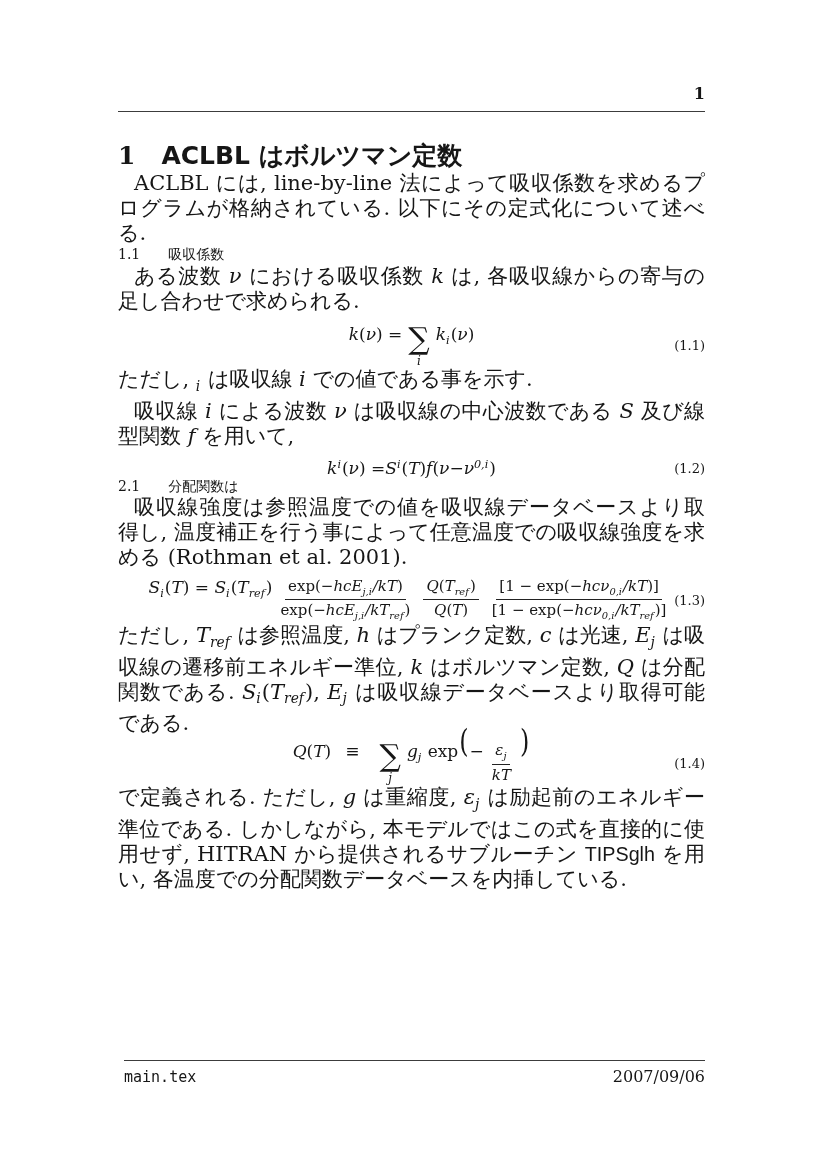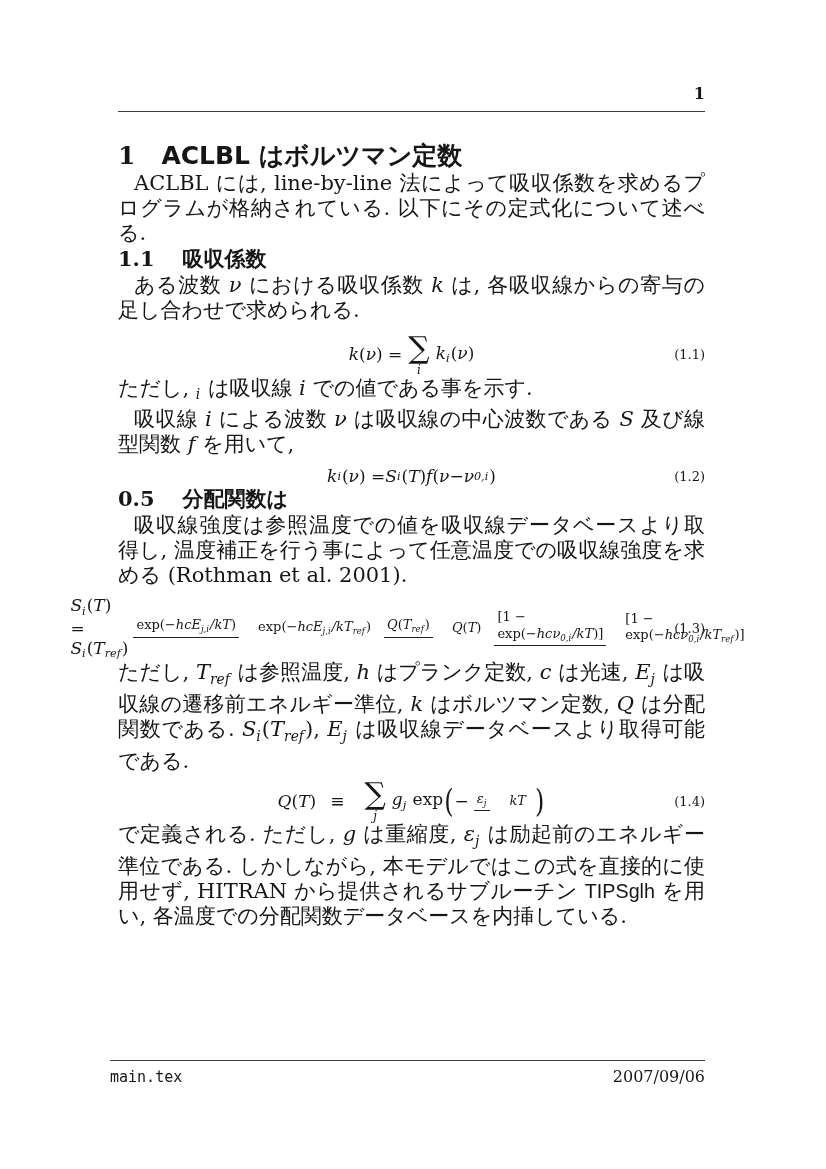--- a/index.html
+++ b/index.html
@@ -11,46 +11,46 @@
   .content{padding:0 121px 0 118px;}
   .pagenum{padding-top:84px;text-align:right;font-weight:bold;font-size:16px;}
   .hrule{margin-top:8px;border-top:1.4px solid #3c3c3c;height:0;}
   h1.sec{
     margin:28px 0 0 0;font-size:25px;font-weight:bold;
     font-family:"DejaVu Sans","Liberation Sans",sans-serif;
     display:flex;align-items:baseline;gap:26px;line-height:1.25;
   }
   h1.sec .num{font-family:"DejaVu Serif","Liberation Serif",serif;}
   h2.ssec{
-    margin:0;font-size:21px;font-weight:bold;
+    margin:0;font-size:14px;font-weight:normal;
     font-family:"DejaVu Sans","Liberation Sans",sans-serif;
     display:flex;align-items:baseline;gap:28px;line-height:1.25;
   }
   h2.ssec .num{font-family:"DejaVu Serif","Liberation Serif",serif;}
   p.body{margin:0;font-size:21px;line-height:25px;text-align:justify;}
   .indent{text-indent:16px;}
   .m{font-style:italic;}
   .s{font-style:italic;font-size:66%;vertical-align:-0.35em;margin-right:1px;}
   .tt{font-family:Liberation Sans, sans-serif;font-size:94%;}
   .eq{
     display:flex;align-items:center;justify-content:center;
     position:relative;font-size:17px;
   }
-  .eq .ebody{display:inline-flex;align-items:center;}
+  .eq .ebody{display:inline-flex;align-items:flex-start;}
   .eqnum{position:absolute;right:0;top:50%;transform:translateY(-50%);font-style:normal;font-size:13px;}
-  .frac{display:inline-flex;flex-direction:row;align-items:center;margin:0 5px;font-size:13px;line-height:1.3;}
+  .frac{display:inline-flex;flex-direction:column;align-items:center;margin:0 5px;font-size:15px;line-height:1.3;}
   .frac .num{padding:0 3px 1px;border-bottom:1.2px solid #222;}
-  .frac .den{padding:1px 3px 0;margin-left:16px;}
+  .frac .den{padding:1px 3px 0;}
   .sum{display:inline-flex;flex-direction:column;align-items:center;margin:0 6px;line-height:1;}
   .sum .sg{font-size:30px;line-height:1;}
   .sum .ss{font-size:12px;font-style:italic;margin-top:1px;}
   .rel{margin:0 14px;}
   .bigp{display:inline-block;font-size:24px;line-height:0;transform:scaleY(1.35);margin:0 1px;}
   .footer{
-    position:absolute;left:110px;right:121px;top:1060px;
+    position:absolute;left:124px;right:121px;top:1060px;
     border-top:1.4px solid #3c3c3c;
     display:flex;justify-content:space-between;align-items:baseline;
     padding-top:6px;font-size:16px;
   }
   .footer .fl{font-family:"DejaVu Sans Mono","Liberation Mono",monospace;font-size:15px;}
   
   .mt-intro{margin-top:34px;}
   .mt-h11{margin-top:44px;}
   .mt-p1{margin-top:29px;}
   .mt-eq1{margin-top:10px;}
@@ -123,21 +123,21 @@
           <span> − </span>
           <span class="m">ν</span>
           <span class="s">0,i</span>
           <span>)</span>
         </span>
       <span class="eqnum">(1.2)</span>
     </div>
 
 
     <h2 class="ssec mt-h12">
-      <span class="num">0.5</span>
+      <span class="num">2.1</span>
       <span>分配関数は</span>
     </h2>
 
     <p class="body indent mt-p3">吸収線強度は参照温度での値を吸収線データベースより取得し, 温度補正を行う事によって任意温度での吸収線強度を求める (Rothman et al. 2001).</p>
 
     <div class="eq mt-eq3">
       <span class="ebody">
         <span><span class="m">S</span><span class="s">i</span><span>(</span><span class="m">T</span><span>) = </span><span class="m">S</span><span class="s">i</span><span>(</span><span class="m">T</span><span class="s">ref</span><span>)</span></span>
         <span class="frac">
           <span class="num"><span>exp(−</span><span class="m">hcE</span><span class="s">j,i</span><span class="m">/kT</span><span>)</span></span>

